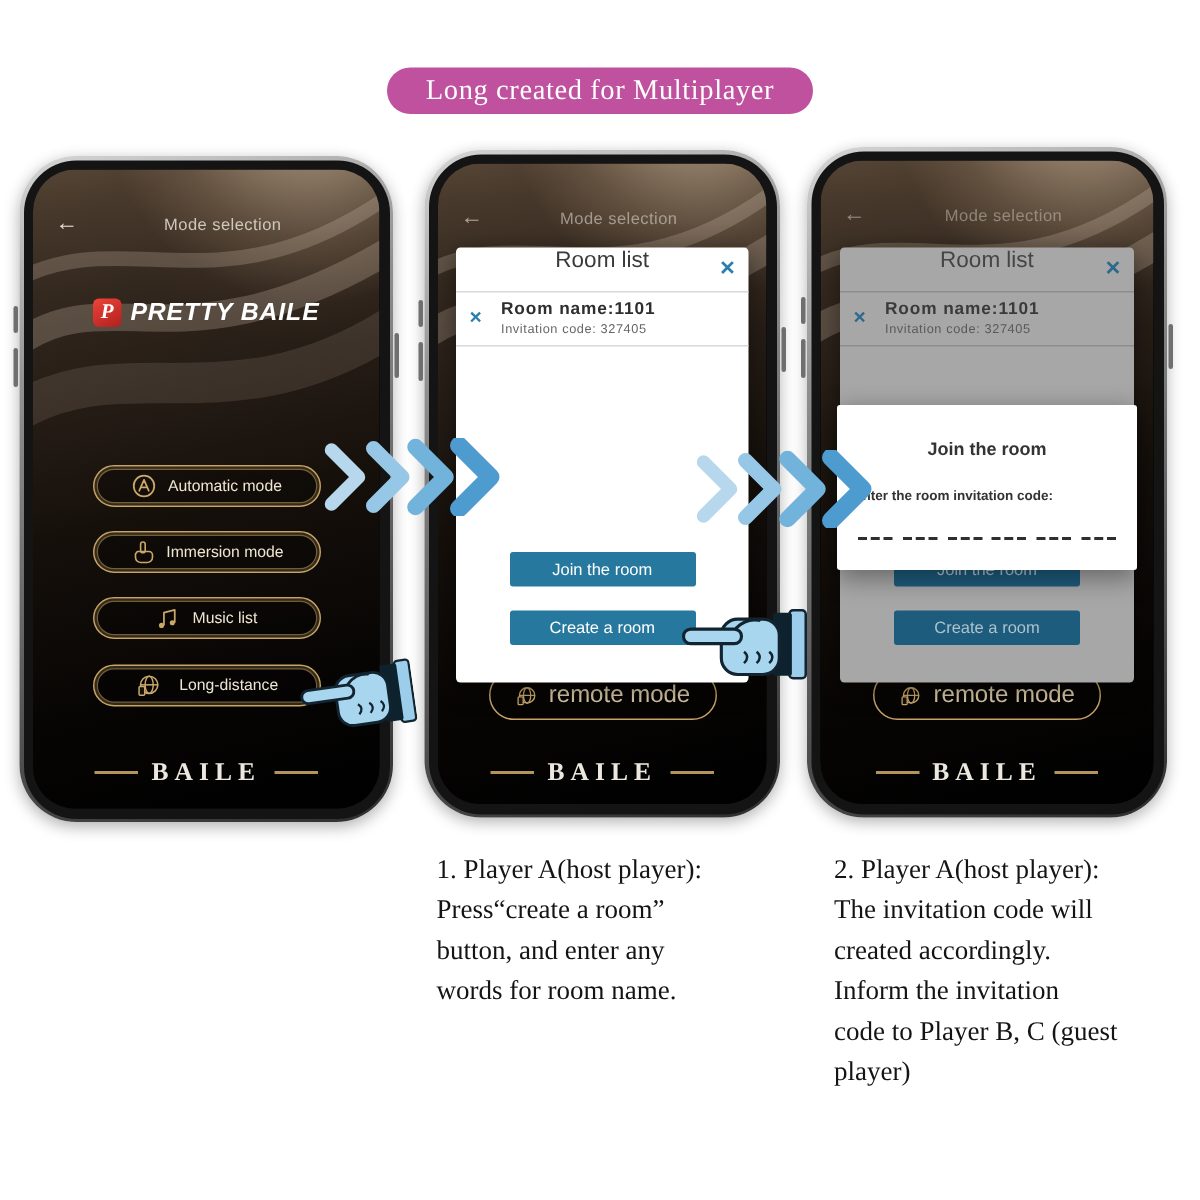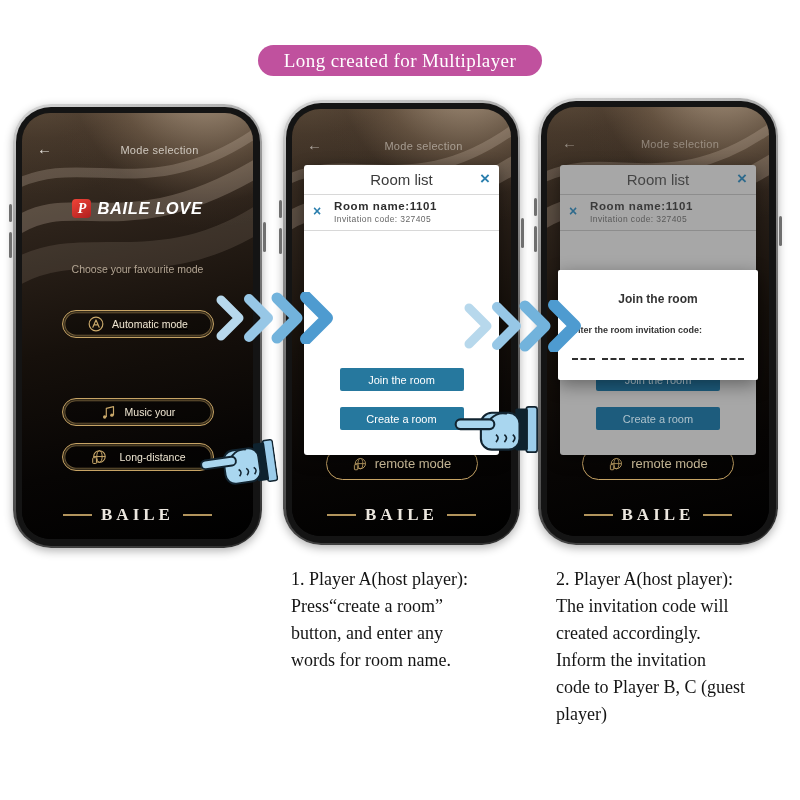--- a/index.html
+++ b/index.html
@@ -19,57 +19,57 @@
   .phone-inner { width:100%; height:100%; border-radius:35px; background:#141414; padding:6.5px; }
   .screen { position:relative; width:100%; height:100%; border-radius:28px; overflow:hidden; background:#000; }
   .screen-bg { position:absolute; inset:0;
     background:
       radial-gradient(95% 50% at 80% -10%, rgba(210,188,163,.8) 0%, rgba(150,125,100,.38) 42%, rgba(80,62,48,.12) 62%, transparent 74%),
       radial-gradient(120% 65% at 8% -25%, rgba(165,140,113,.55) 0%, rgba(95,76,60,.22) 48%, transparent 68%),
       linear-gradient(168deg,#46382a 0%,#2c221a 26%,#16100b 52%,#070504 78%,#000 100%); }
   .swirl { position:absolute; left:0; top:0; width:100%; height:46%; }
   .side-btn { position:absolute; width:3px; border-radius:2px; background:#6f6f6f; }
 
-  .app-header { position:absolute; top:31px; left:15px; width:100%; text-align:center;
+  .app-header { position:absolute; top:31px; left:4px; width:100%; text-align:center;
                 color:#cfc8bf; font-size:11px; letter-spacing:.3px;padding-left:14px; }
   .back-arrow { position:absolute; top:28px; left:15px; color:#e6e2dc; font-size:15px; line-height:15px; }
 
   
   .logo-row { position:absolute; top:86px; left:0; width:100%; display:flex; align-items:center; justify-content:center; gap:6px; }
   .logo-p { width:19px; height:19px; border-radius:4px; background:linear-gradient(150deg,#ef4438,#b01f1f);
             color:#fff; font-family:"Liberation Serif", serif; font-style:italic; font-weight:bold;
             font-size:14px; display:flex; align-items:center; justify-content:center; }
   .brand { color:#fff; font-weight:bold; font-style:italic; font-size:16.5px; letter-spacing:.6px; }
   .subtitle { position:absolute; top:150px; left:0; width:100%; text-align:center; color:#b3a593; font-size:10.5px; }
   .mode-btn { position:absolute; left:50%; transform:translateX(-50%); width:152px; height:28px;
               border:1.3px solid #c7a465; border-radius:15px; box-shadow:inset 0 0 0 1.5px rgba(0,0,0,.55), inset 0 0 0 2.3px rgba(199,164,101,.55);
-              display:flex; align-items:center; justify-content:center; gap:7px; background:rgba(0,0,0,.25);text-decoration:underline; }
+              display:flex; align-items:center; justify-content:center; gap:7px; background:rgba(0,0,0,.25); }
   .mode-label { color:#efe6d2; font-size:10.5px; }
   .gold-icon { width:18px; height:18px; flex:0 0 18px; }
   .baile { position:absolute; left:0; width:100%; display:flex; align-items:center; justify-content:center; gap:9px; }
   .baile-line { width:29px; height:1.5px; background:#b2945c; }
   .baile-text { color:#ece7df; font-family:"Liberation Serif", serif; font-size:17px; letter-spacing:4px; font-weight:bold; }
 
   
   .room-dialog { position:absolute; background:#fff; border-radius:3px; box-shadow:0 4px 16px rgba(0,0,0,.45); z-index:3; }
-  .dlg-title-row { position:relative; height:29px; display:flex; align-items:center; justify-content:center; }
+  .dlg-title-row { position:relative; height:29px; display:flex; align-items:flex-start; justify-content:center; }
   .dlg-title { font-size:15px; color:#3a3a3a; }
   .dlg-close { position:absolute; right:9px; top:4px; color:#2b7fae; font-size:17px; font-weight:bold; line-height:20px; }
   .divider { height:1px; background:#d8d8d8; }
   .room-row { position:relative; padding:5px 10px 6px 30px; }
   .row-x { position:absolute; left:9px; top:9px; color:#2b7fae; font-size:14px; font-weight:bold; line-height:14px; }
   .room-name { font-size:11.5px; font-weight:bold; color:#2e2e2e; letter-spacing:.6px; }
   .room-code { font-size:8.5px; color:#666; letter-spacing:.4px; margin-top:1.5px; }
   .teal-btn { position:absolute; left:50%; transform:translateX(-50%); width:124px; height:23px;
               background:#26789e; border-radius:2px; color:#fff; font-size:11px;
               display:flex; align-items:center; justify-content:center; }
   .remote-pill { position:absolute; left:50%; transform:translateX(-50%); width:152px; height:33px;
                  border:1.3px solid #c7a465; border-radius:17px; z-index:1;
                  display:flex; align-items:center; justify-content:center; gap:7px; }
-  .remote-label { color:#d9c9a4; font-size:13px; }
+  .remote-label { color:#d9c9a4; font-size:16px; }
 
   
   .dim { background:#a7a7a7; }
   .dim .dlg-title { color:#454545; }
   .dim .dlg-close { color:#2e6a8c; }
   .dim .divider { background:#8d8d8d; }
   .dim .row-x { color:#2e6a8c; }
   .dim .room-name { color:#3a3a3a; }
   .dim .room-code { color:#595959; }
   .dim .teal-btn { background:#1d5c7d; color:#aec2cc; }
@@ -105,38 +105,44 @@
           <svg class="swirl" viewBox="0 0 220 160" preserveAspectRatio="none">
             <path d="M-10 60 C 60 28, 120 80, 230 12" stroke="rgba(232,216,196,.22)" stroke-width="8" fill="none"></path>
             <path d="M-10 95 C 50 58, 95 112, 230 42" stroke="rgba(214,194,172,.26)" stroke-width="15" fill="none"></path>
             <path d="M-10 132 C 60 96, 125 142, 230 84" stroke="rgba(188,168,148,.16)" stroke-width="22" fill="none"></path>
           </svg>
         </div>
         <div class="back-arrow">←</div>
         <div class="app-header">Mode selection</div>
         <div class="logo-row">
           <div class="logo-p">P</div>
-          <div class="brand">BAILE LOVE</div>
-        </div>
-        <div class="subtitle">Choose your favourite mode</div>
+          <div class="brand">PRETTY BAILE</div>
+        </div>
 
         <div class="mode-btn" style="top:197px;">
           <svg class="gold-icon" viewBox="0 0 20 20">
             <circle cx="10" cy="10" r="7.6" fill="none" stroke="#c9a86a" stroke-width="1.3"></circle>
             <path d="M6.5 13.5 L10 5.5 L13.5 13.5 M7.8 11 h4.4" fill="none" stroke="#c9a86a" stroke-width="1.3" stroke-linecap="round" stroke-linejoin="round"></path>
           </svg>
           <span class="mode-label">Automatic mode</span>
+        </div>
+        <div class="mode-btn" style="top:241px;">
+          <svg class="gold-icon" viewBox="0 0 20 20">
+            <rect x="8.6" y="2.6" width="3.4" height="8" rx="1.7" fill="none" stroke="#c9a86a" stroke-width="1.2"></rect>
+            <path d="M6.2 9.6 h8.6 a2.6 2.6 0 0 1 2.6 2.6 v1.6 a4 4 0 0 1 -4 4 h-4.6 a4 4 0 0 1 -4 -4 v-2.4 z" fill="none" stroke="#c9a86a" stroke-width="1.2" stroke-linejoin="round"></path>
+          </svg>
+          <span class="mode-label">Immersion mode</span>
         </div>
         <div class="mode-btn" style="top:285px;">
           <svg class="gold-icon" viewBox="0 0 20 20">
             <path d="M7 15.5 V6 l8 -2 v9.5" fill="none" stroke="#c9a86a" stroke-width="1.3" stroke-linejoin="round"></path>
             <circle cx="5.2" cy="15.5" r="1.9" fill="#c9a86a"></circle>
             <circle cx="13.2" cy="13.5" r="1.9" fill="#c9a86a"></circle>
           </svg>
-          <span class="mode-label">Music your</span>
+          <span class="mode-label">Music list</span>
         </div>
         <div class="mode-btn" style="top:330px;gap:12px;">
           <svg class="gold-icon" viewBox="0 0 20 20">
             <circle cx="10.5" cy="9.5" r="6.4" fill="none" stroke="#c9a86a" stroke-width="1.2"></circle>
             <ellipse cx="10.5" cy="9.5" rx="3" ry="6.4" fill="none" stroke="#c9a86a" stroke-width="1.1"></ellipse>
             <line x1="4.1" y1="9.5" x2="16.9" y2="9.5" stroke="#c9a86a" stroke-width="1.1"></line>
             <rect x="3" y="10.8" width="4.2" height="6.4" rx="0.8" fill="#14100a" stroke="#c9a86a" stroke-width="1.1"></rect>
           </svg>
           <span class="mode-label">Long-distance</span>
         </div>

